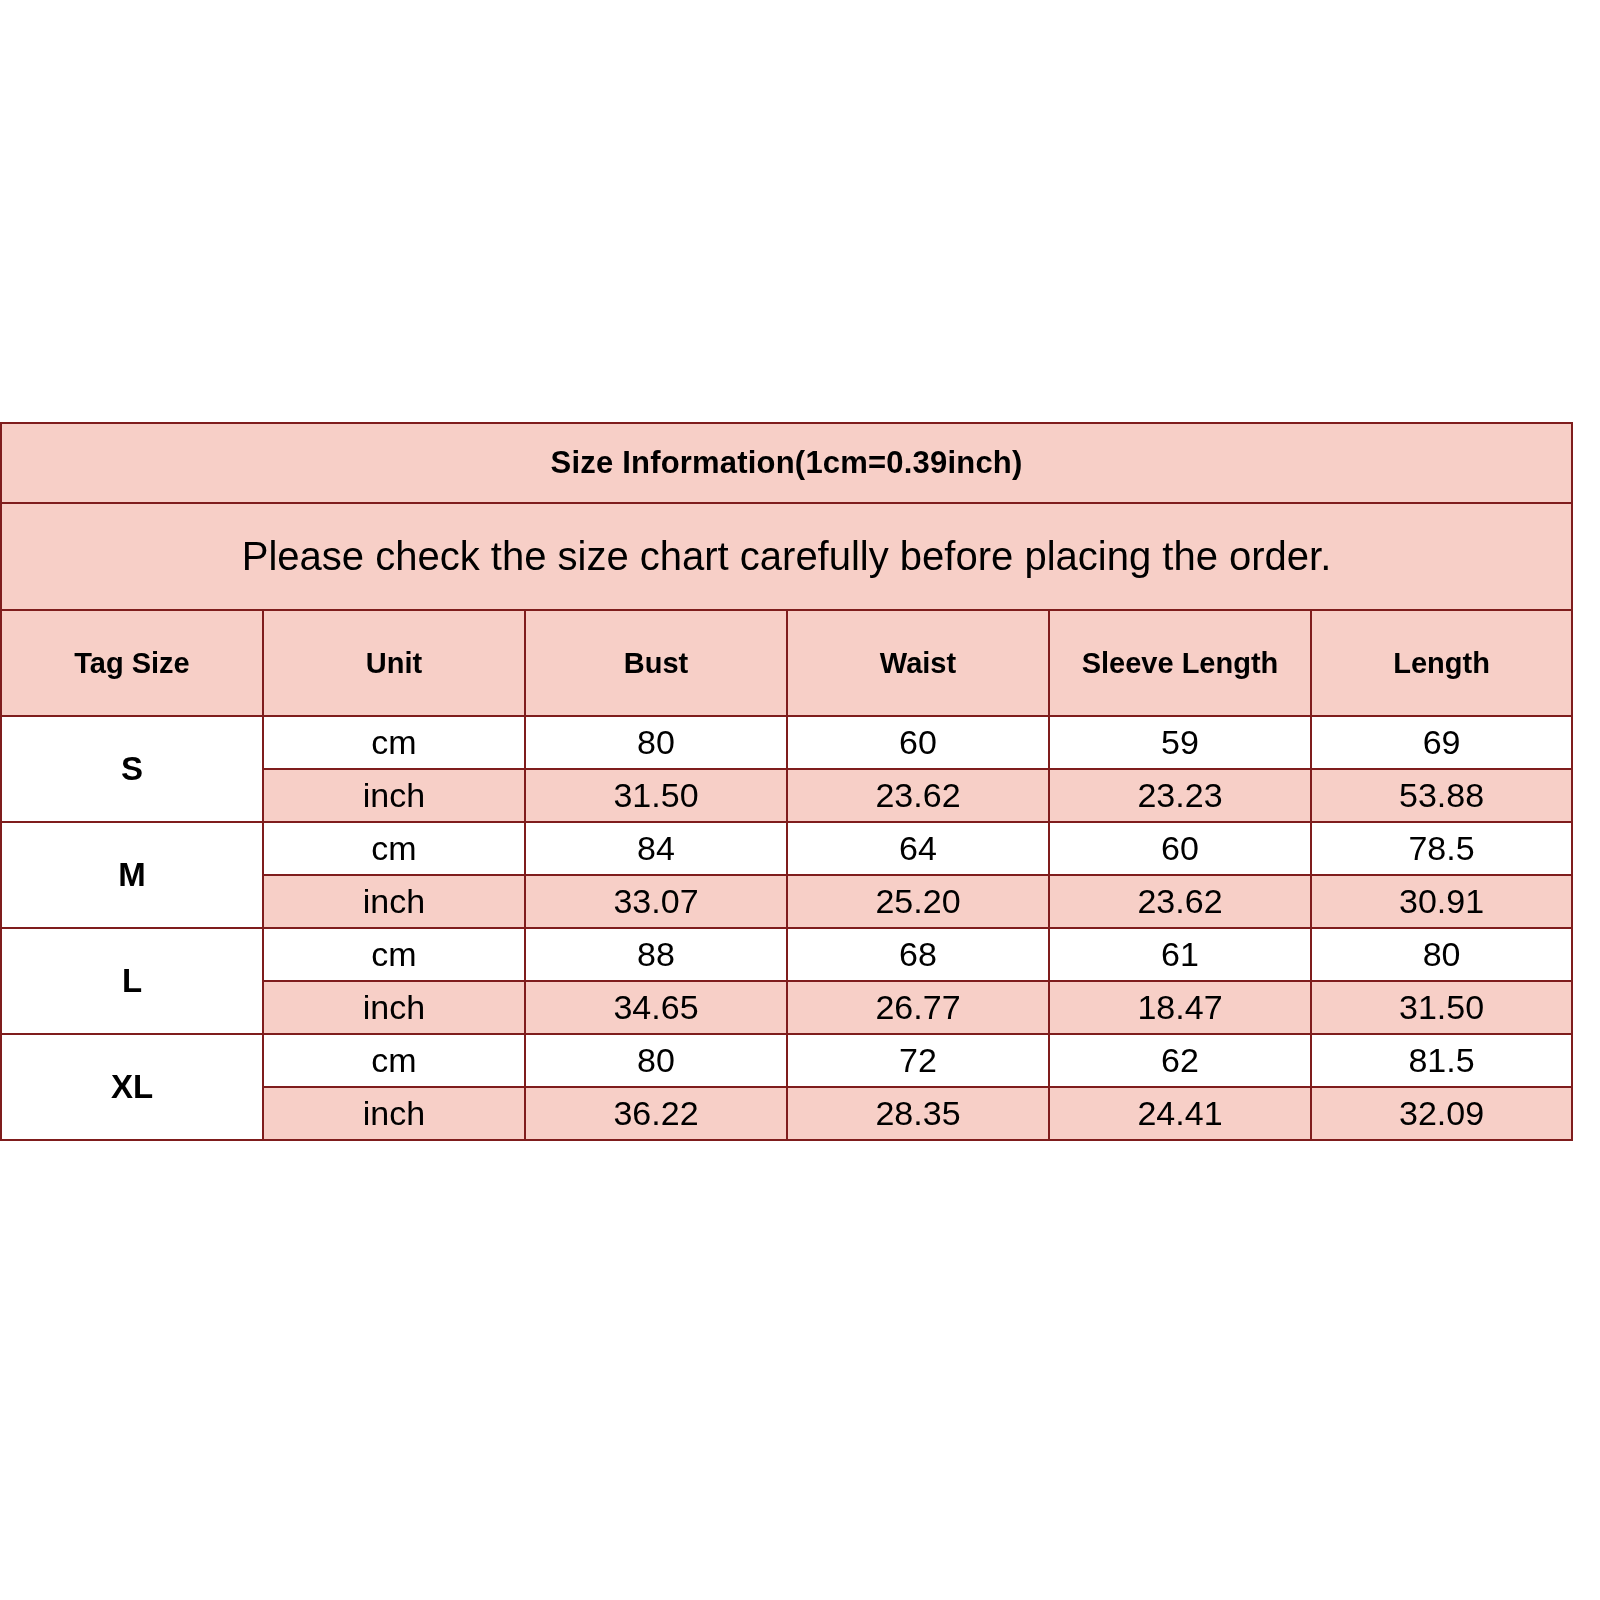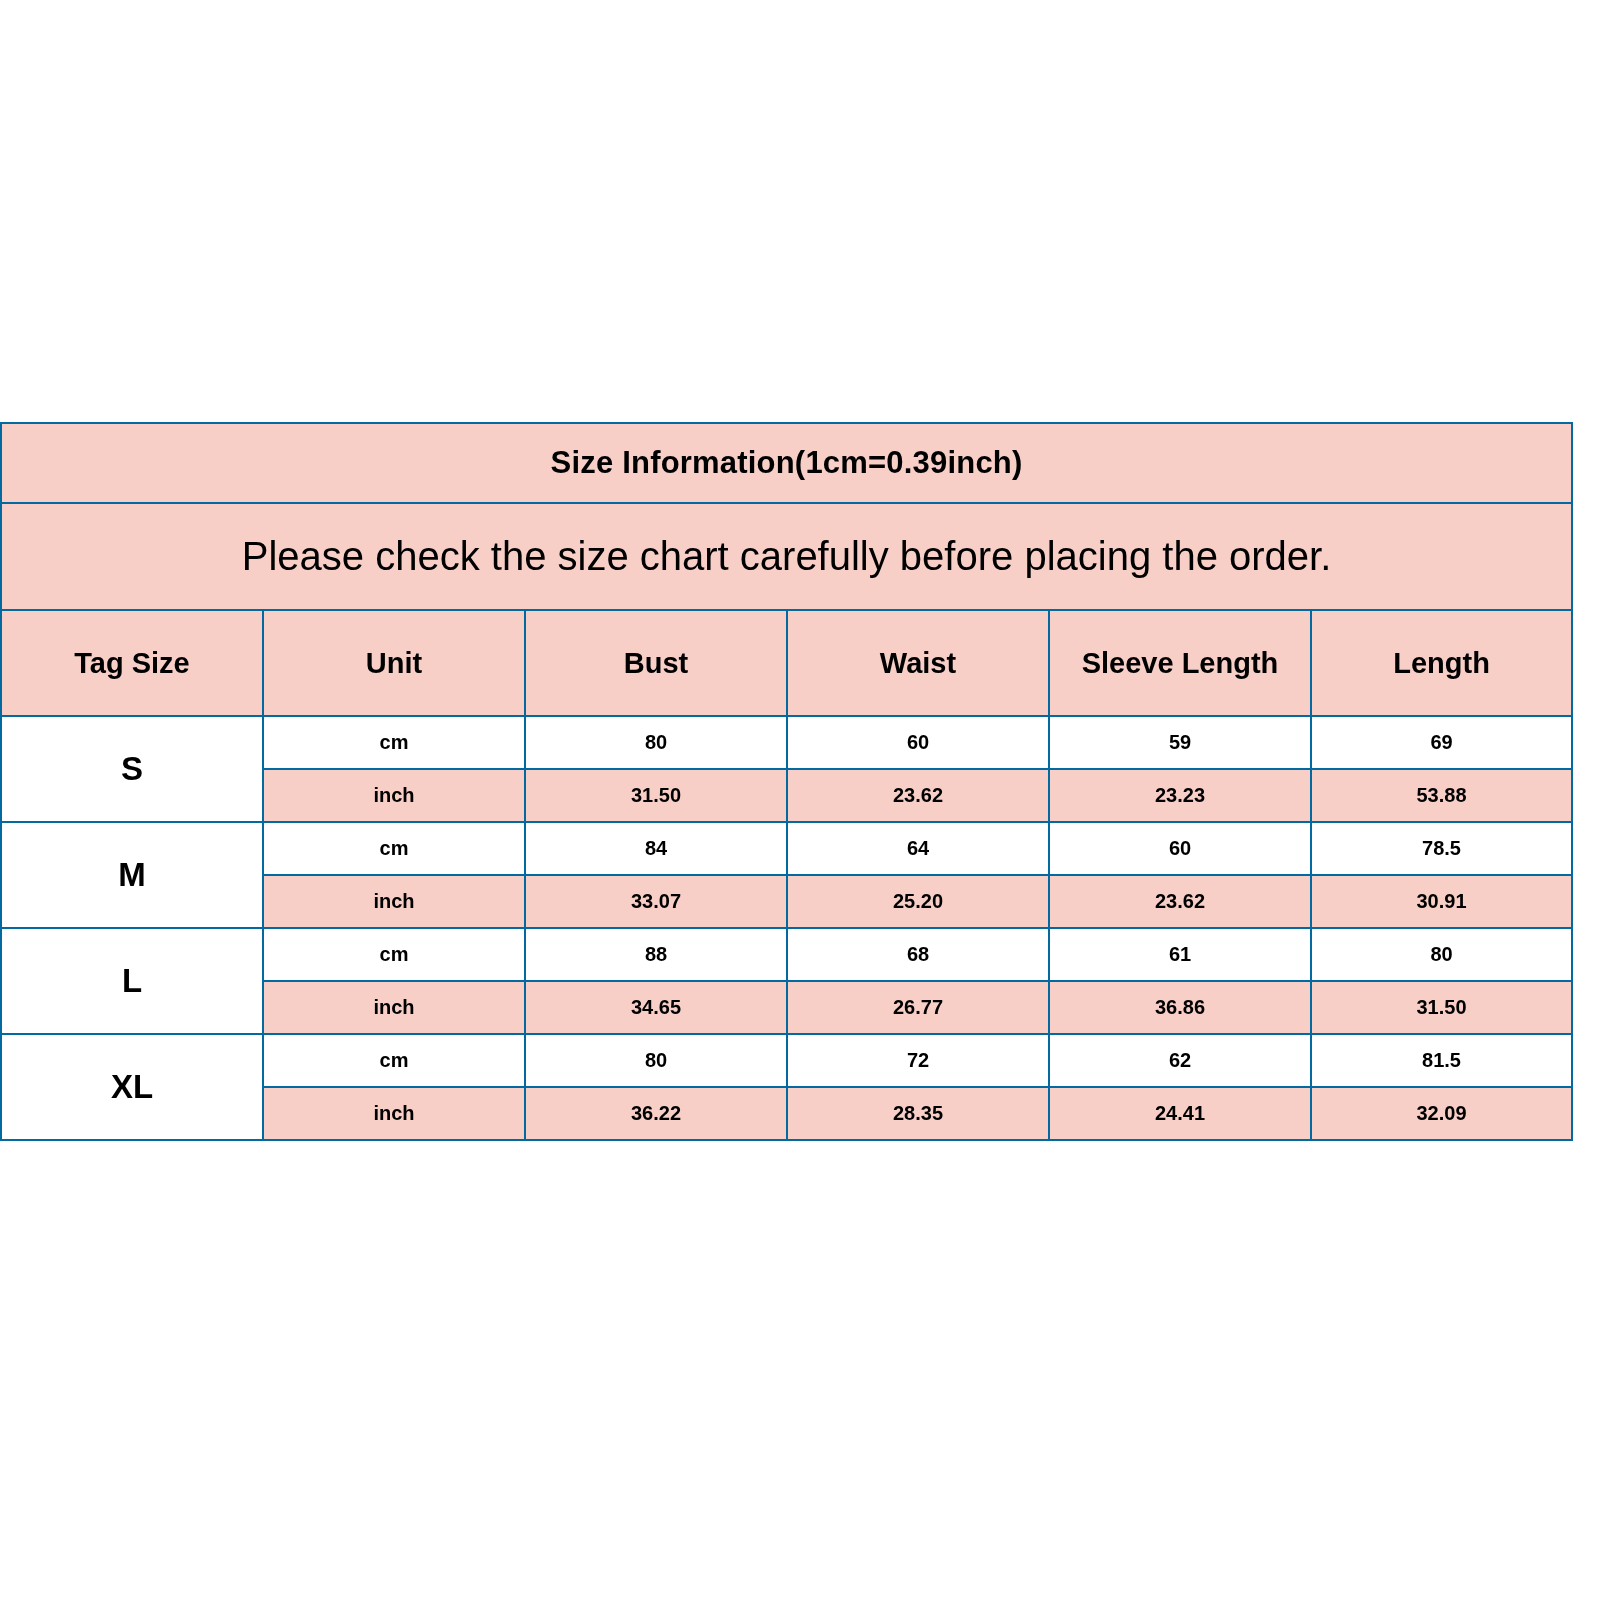--- a/index.html
+++ b/index.html
@@ -21,21 +21,21 @@
     top: 422px;
     width: 1571px;
   }
   table.size-chart {
     width: 100%;
     border-collapse: collapse;
     table-layout: fixed;
     background: #f7cfc7;
   }
   table.size-chart td {
-    border: 2px solid #0369a1;
+    border: 2px solid #7f1d1d;
     text-align: center;
     vertical-align: middle;
     padding: 0;
   }
   .title-cell {
     height: 78px;
     font-size: 31px;
     font-weight: bold;
     background: #f7cfc7;
     letter-spacing: 0.2px;
@@ -53,22 +53,22 @@
     background: #f7cfc7;
     border-radius: 18px;
   }
   .tag-cell {
     font-size: 33px;
     font-weight: bold;
     background: #ffffff;
   }
   .unit-cell, .val-cell {
     height: 51px;
-    font-size: 20px;
-    font-weight: bold;
+    font-size: 34px;
+    font-weight: normal;
   }
   .row-cm td {
     background: #ffffff;
   }
   .row-inch td {
     background: #f7cfc7;
     margin-top: 9px;
   }
   
   col.c-tag   { width: 262px; }
@@ -144,21 +144,21 @@
         <td class="unit-cell">cm</td>
         <td class="val-cell">88</td>
         <td class="val-cell">68</td>
         <td class="val-cell">61</td>
         <td class="val-cell">80</td>
       </tr>
       <tr class="row-inch">
         <td class="unit-cell">inch</td>
         <td class="val-cell">34.65</td>
         <td class="val-cell">26.77</td>
-        <td class="val-cell">36.86</td>
+        <td class="val-cell">18.47</td>
         <td class="val-cell">31.50</td>
       </tr>
 
       <tr class="row-cm">
         <td class="tag-cell" rowspan="2">XL</td>
         <td class="unit-cell">cm</td>
         <td class="val-cell">80</td>
         <td class="val-cell">72</td>
         <td class="val-cell">62</td>
         <td class="val-cell">81.5</td>

